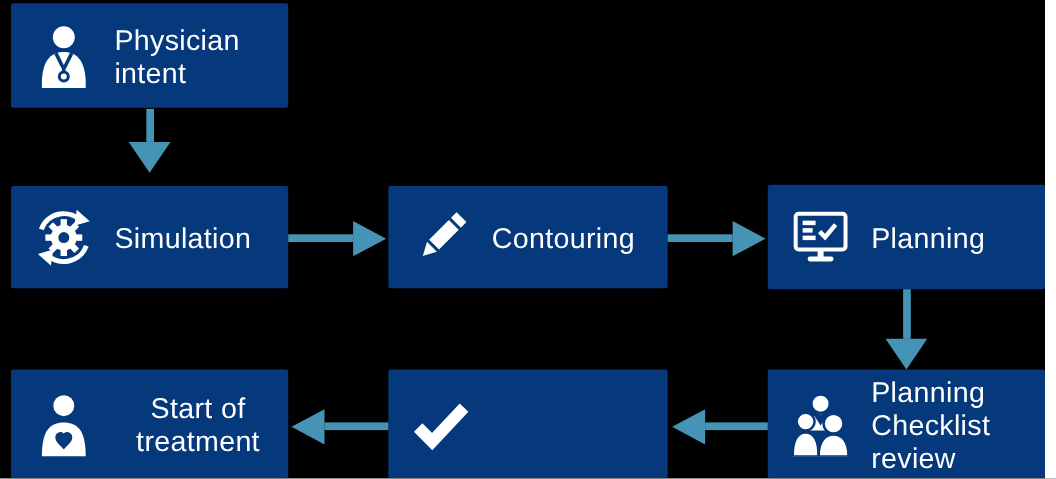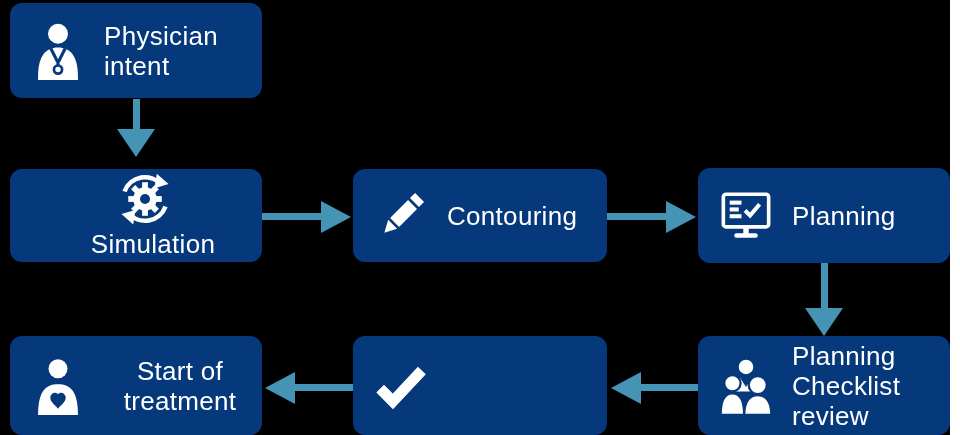--- a/index.html
+++ b/index.html
@@ -12,21 +12,21 @@
   #canvas{
     position:relative;
     width:950px;height:435px;
     background:var(--bg);
     overflow:hidden;
     font-family:"Liberation Sans","DejaVu Sans",sans-serif;
   }
   .node{
     position:absolute;
     background:var(--box);
-    border-radius:12px;
+    border-radius:2px;
     display:flex;
     align-items:center;
     box-sizing:border-box;
     padding-left:18px;
   }
   .icon{
     flex:0 0 auto;
     width:60px;height:60px;
     display:flex;align-items:center;justify-content:center;
   }
@@ -63,21 +63,21 @@
         <path d="M32 28 C18 28 10 38 10 60 L10 64 L54 64 L54 60 C54 38 46 28 32 28 Z" fill="#fff"></path>
         <path d="M24 29 L31.5 44" stroke="#05397c" stroke-width="3.5" fill="none"></path>
         <path d="M40 29 L32.5 44" stroke="#05397c" stroke-width="3.5" fill="none"></path>
         <path d="M32 43 L32 48" stroke="#05397c" stroke-width="3.5" fill="none"></path>
         <circle cx="32" cy="52.5" r="4.5" fill="#fff" stroke="#05397c" stroke-width="3"></circle>
       </svg>
     </span>
     <span class="label">Physician intent</span>
   </div>
 
-  <div class="node" style="left:10px;top:169px;width:252px;height:93px;flex-direction:column;">
+  <div class="node" style="left:10px;top:169px;width:252px;height:93px;">
     <span class="icon">
       <svg width="58" height="58" viewBox="0 0 64 64">
         <path d="M9.4 23.8 A24 24 0 0 1 50.4 16.6" stroke="#fff" stroke-width="5" fill="none"></path>
         <polygon points="45,4 58,15.5 42.5,20" fill="#fff"></polygon>
         <path d="M54.6 40.2 A24 24 0 0 1 13.6 47.4" stroke="#fff" stroke-width="5" fill="none"></path>
         <polygon points="19,60 6,48.5 21.5,44" fill="#fff"></polygon>
         <g fill="#fff">
           <rect x="28.8" y="13.5" width="6.4" height="37"></rect>
           <rect x="28.8" y="13.5" width="6.4" height="37" transform="rotate(45 32 32)"></rect>
           <rect x="28.8" y="13.5" width="6.4" height="37" transform="rotate(90 32 32)"></rect>

